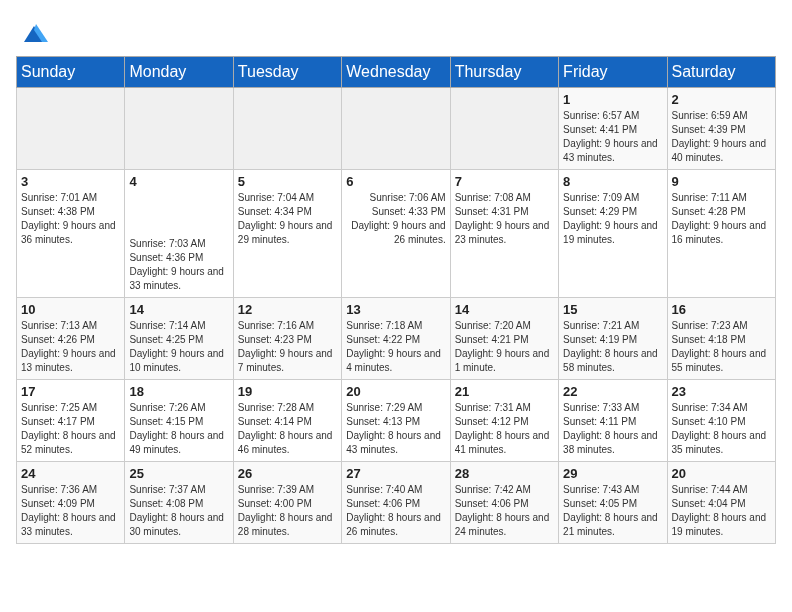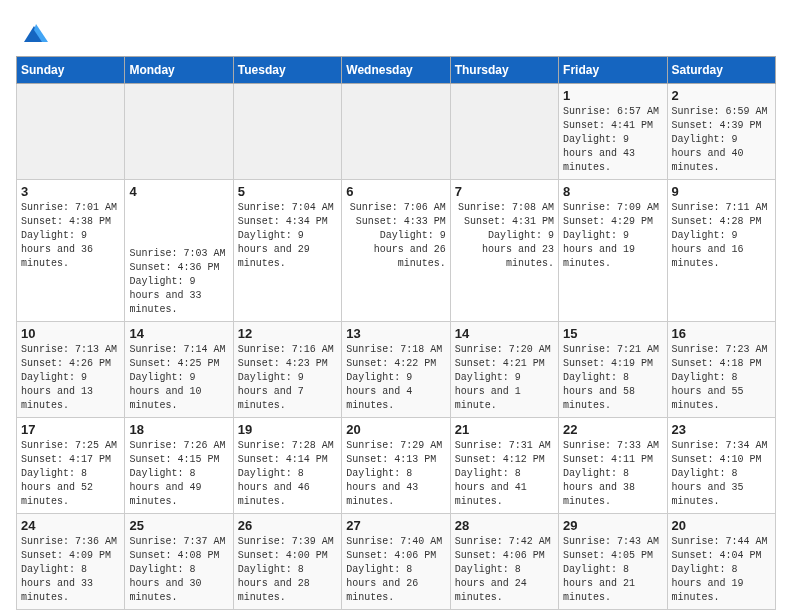--- a/index.html
+++ b/index.html
@@ -51,22 +51,22 @@
       width: 100%;
       border-collapse: collapse;
       margin-top: 8px;
       font-size: 11px;
     }
     .calendar thead tr th {
       background: #1565c0;
       color: #fff;
       padding: 6px 4px;
       text-align: left;
-      font-size: 12px;
-      font-weight: bold;
+      font-size: 16px;
+      font-weight: normal;
       border: 1px solid #aaa;
     }
     .calendar tbody tr td {
       border: 1px solid #ccc;
       vertical-align: top;
       padding: 4px;
       width: 108px;
       min-height: 80px;
       background: #fff;
     }
@@ -79,21 +79,20 @@
     .day-number {
       font-size: 13px;
       font-weight: bold;
       color: #222;
       margin-bottom: 2px;
     }
     .day-info {
       font-size: 10px;
       color: #333;
       line-height: 1.4;
-      font-family: Liberation Mono, monospace;
     }
   </style>
 </head>
 <body>
 
 <div class="header-area">
   <div class="logo">
     <div>
       <div class="logo-text">
         <span class="general"></span><br>
@@ -163,21 +162,21 @@
 Daylight: 9 hours and 29 minutes.</div>
         </td>
         <td>
           <div class="day-number">6</div>
           <div class="day-info" style="white-space: pre-line; text-align: right;">Sunrise: 7:06 AM
 Sunset: 4:33 PM
 Daylight: 9 hours and 26 minutes.</div>
         </td>
         <td>
           <div class="day-number">7</div>
-          <div class="day-info" style="white-space: pre-line; text-align: right;">Sunrise: 7:08 AM
+          <div class="day-info" style="white-space: pre-line;">Sunrise: 7:08 AM
 Sunset: 4:31 PM
 Daylight: 9 hours and 23 minutes.</div>
         </td>
         <td>
           <div class="day-number">8</div>
           <div class="day-info" style="white-space: pre-line;">Sunrise: 7:09 AM
 Sunset: 4:29 PM
 Daylight: 9 hours and 19 minutes.</div>
         </td>
         <td>

